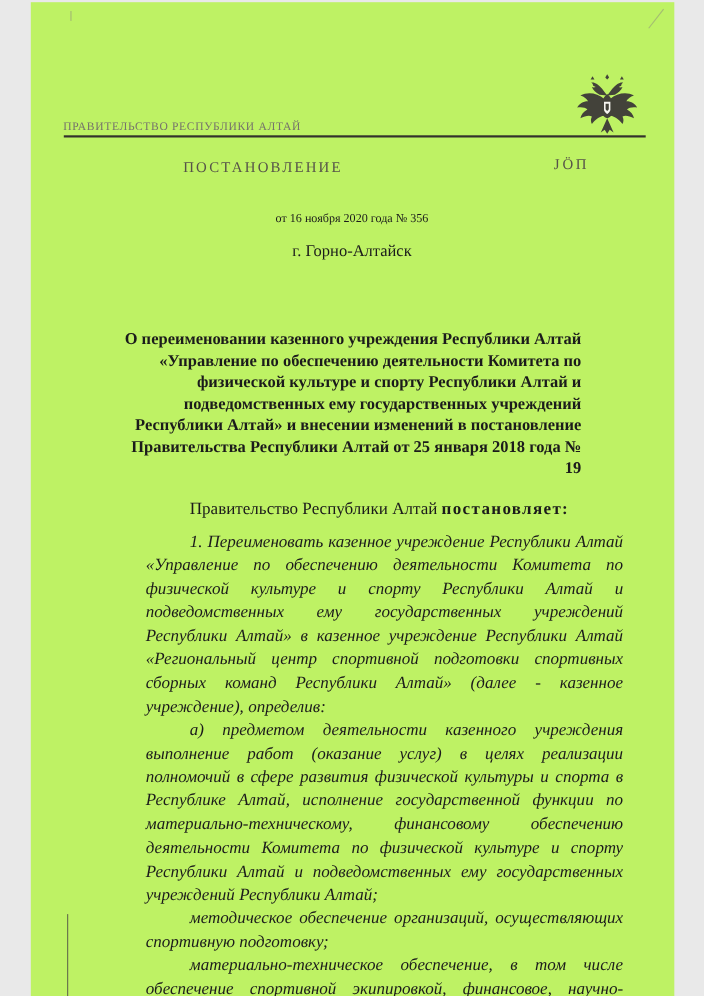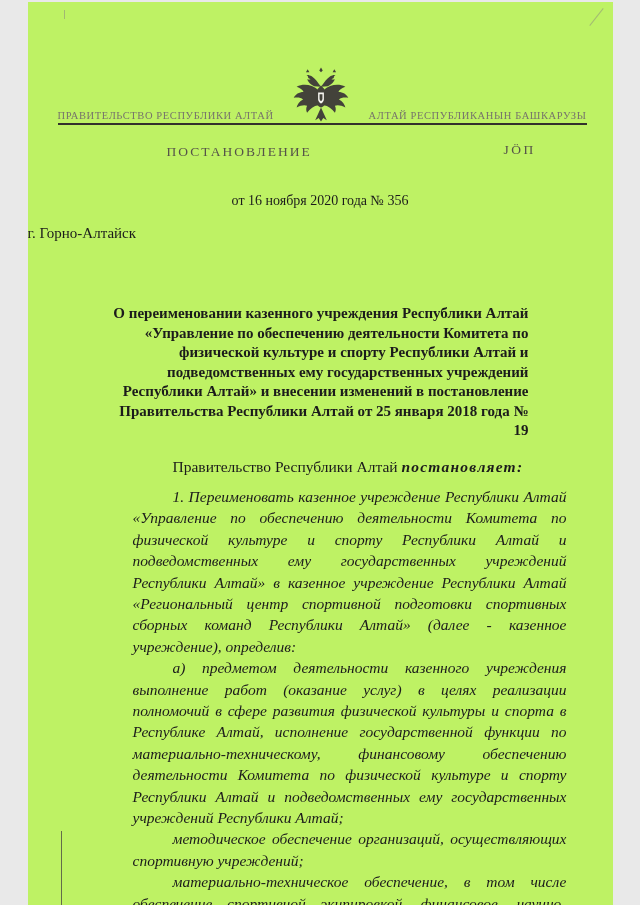--- a/index.html
+++ b/index.html
@@ -50,40 +50,41 @@
     text-align: center;
   }
   .doc-type-ru  { left: 139px; top: 142px; }
   .doc-type-alt { left: 476px; top: 140px; letter-spacing: 2.5px; }
 
   
   .content { position: absolute; top: 0; left: 0; right: 0; }
   .date-line {
     margin-top: 191px;
     text-align: center;
-    font-size: 14px;
+    font-size: 11px;
   }
   .city-line {
     margin-top: 16px;
+    text-align: center;
     font-size: 15px;
   }
   .doc-title {
     margin: 62px 84px 0 84px;
     text-align: right;
     font-size: 15px;
     font-weight: bold;
     line-height: 19.5px;
   }
   .preamble {
     margin: 15px 46px 0 105px;
     text-indent: 40px;
     font-size: 15.5px;
     line-height: 21.4px;
   }
-  .preamble .verb { font-weight: bold; letter-spacing: 1.2px; font-style: italic; }
+  .preamble .verb { font-weight: bold; letter-spacing: 1.2px; }
   .body-block { margin: 9px 46px 0 105px; }
   .para {
     margin: 0;
     font-size: 15.5px;
     line-height: 21.4px;
     text-align: justify;
     text-indent: 40px;
     font-style: italic;
   }
 </style>
@@ -108,37 +109,36 @@
           <path d="M50 34 C56 26 60 20 66 16 C69 14 73 13 75 14 C73 15 72 17 72 19 L68 21 C70 22 72 22 74 21 C72 26 68 30 62 33 Z"></path>
           <path d="M46 40 C34 30 20 28 8 34 C14 36 18 39 20 43 C12 43 6 47 3 53 C10 52 16 53 19 56 C13 59 9 64 8 70 C15 66 22 65 26 67 C24 71 24 75 26 79 C31 72 38 67 45 66 Z"></path>
           <path d="M54 40 C66 30 80 28 92 34 C86 36 82 39 80 43 C88 43 94 47 97 53 C90 52 84 53 81 56 C87 59 91 64 92 70 C85 66 78 65 74 67 C76 71 76 75 74 79 C69 72 62 67 55 66 Z"></path>
           <path d="M50 32 C57 38 60 46 60 54 C60 62 56 68 50 70 C44 68 40 62 40 54 C40 46 43 38 50 32 Z"></path>
           <path d="M50 70 L40 92 L46 88 L50 94 L54 88 L60 92 Z"></path>
         </g>
         <path d="M45 44 L55 44 L55 56 C55 60 50 63 50 63 C50 63 45 60 45 56 Z" fill="#f5f4ef"></path>
         <path d="M47.5 47 L52.5 47 L52.5 55 C52.5 57 50 58.5 50 58.5 C50 58.5 47.5 57 47.5 55 Z" fill="#43423a"></path>
       </svg>
     </div>
-    <div class="lh-text">АЛТАЙ РЕСПУБЛИКАНЫН БАШКАРУЗЫ</div>
   </div>
 
   <div class="rule"></div>
 
   <span class="doc-type doc-type-ru">ПОСТАНОВЛЕНИЕ</span>
   <span class="doc-type doc-type-alt">ЈӦП</span>
 
   <div class="content">
     <div class="date-line">от 16 ноября 2020 года № 356</div>
     <div class="city-line">г. Горно-Алтайск</div>
 
     <h1 class="doc-title">О переименовании казенного учреждения Республики Алтай «Управление по обеспечению деятельности Комитета по физической культуре и спорту Республики Алтай и подведомственных ему государственных учреждений Республики Алтай» и внесении изменений в постановление Правительства Республики Алтай от 25 января 2018 года № 19</h1>
 
     <p class="preamble"><span>Правительство Республики Алтай </span><span class="verb">постановляет:</span></p>
 
     <div class="body-block">
       <p class="para">1. Переименовать казенное учреждение Республики Алтай «Управление по обеспечению деятельности Комитета по физической культуре и спорту Республики Алтай и подведомственных ему государственных учреждений Республики Алтай» в казенное учреждение Республики Алтай «Региональный центр спортивной подготовки спортивных сборных команд Республики Алтай» (далее - казенное учреждение), определив:</p>
       <p class="para">а) предметом деятельности казенного учреждения выполнение работ (оказание услуг) в целях реализации полномочий в сфере развития физической культуры и спорта в Республике Алтай, исполнение государственной функции по материально-техническому, финансовому обеспечению деятельности Комитета по физической культуре и спорту Республики Алтай и подведомственных ему государственных учреждений Республики Алтай;</p>
-      <p class="para">методическое обеспечение организаций, осуществляющих спортивную учреждений;</p>
+      <p class="para">методическое обеспечение организаций, осуществляющих спортивную подготовку;</p>
       <p class="para">материально-техническое обеспечение, в том числе обеспечение спортивной экипировкой, финансовое, научно-методическое, медико-биологическое и антидопинговое обеспечение спортивных сборных команд Республики Алтай;</p>
     </div>
   </div>
 
 </div>
 
 </body></html>

